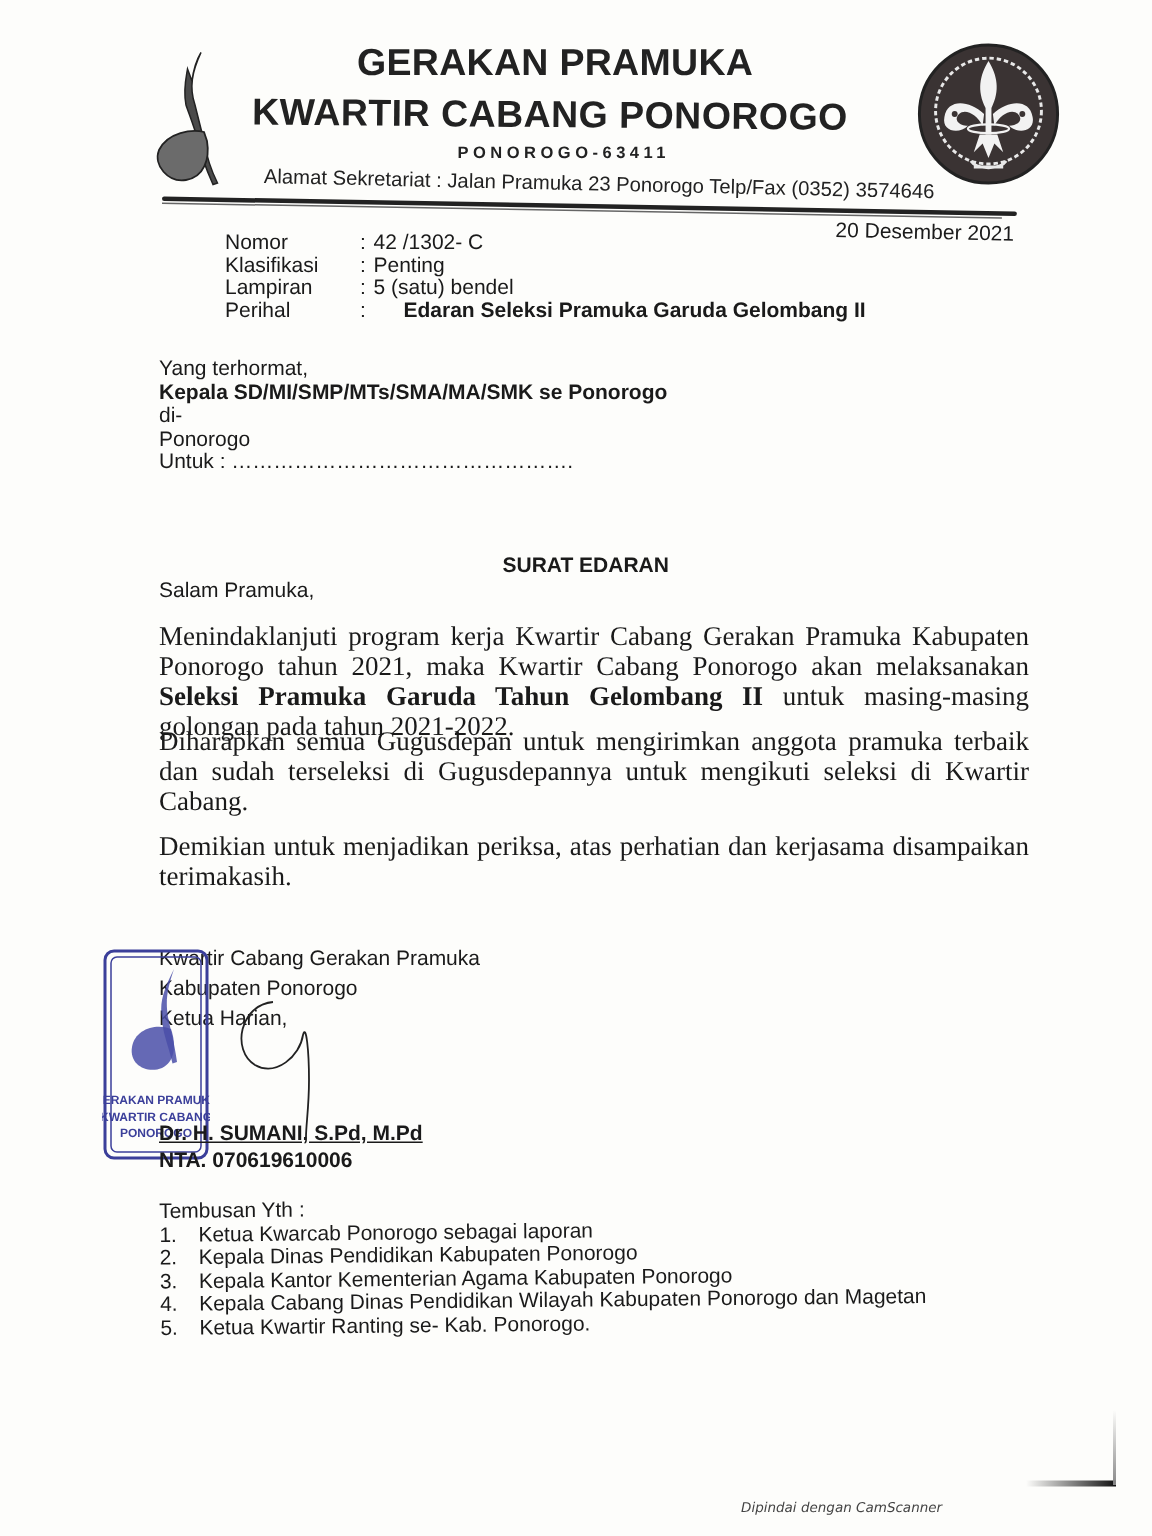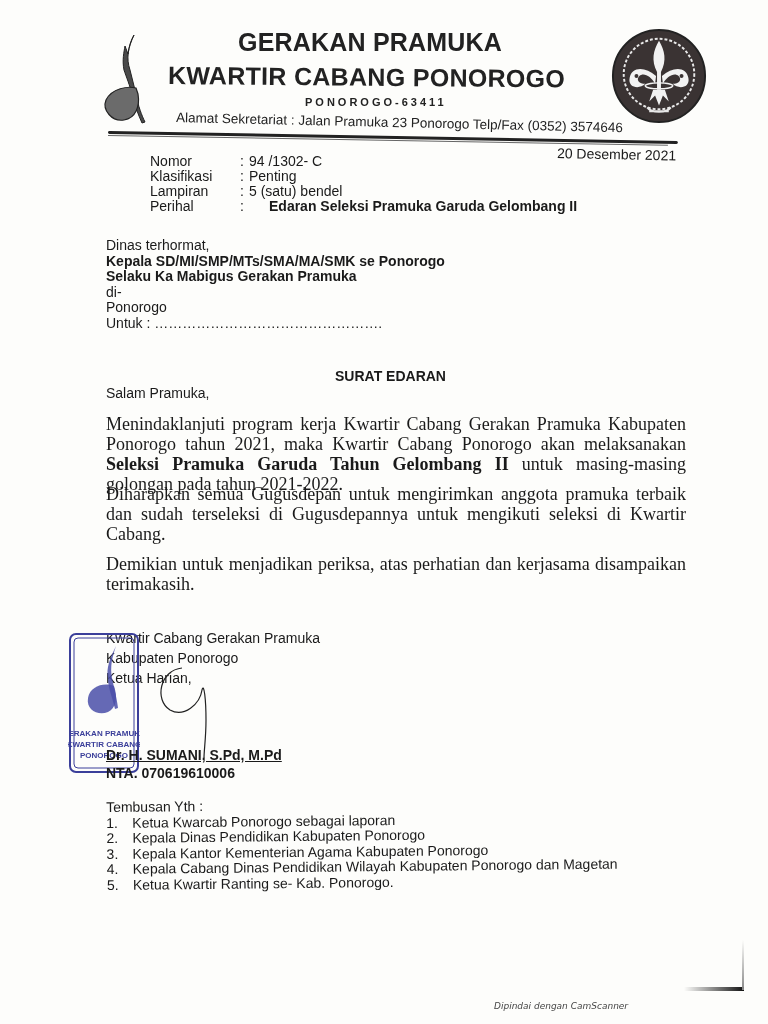--- a/index.html
+++ b/index.html
@@ -102,43 +102,42 @@
   <div class="abs lh-address">Alamat Sekretariat : Jalan Pramuka 23 Ponorogo Telp/Fax (0352) 3574646</div>
   <div class="lh-rule"></div>
   <div class="lh-rule2"></div>
 
   <div class="abs date">20 Desember 2021</div>
 
   <div class="meta">
     <div class="meta-row">
       <span class="meta-label">Nomor</span>
       <span class="meta-sep">:</span>
-      <span class="meta-value">94 /1302- C</span>
+      <span class="meta-value">42 /1302- C</span>
     </div>
     <div class="meta-row">
       <span class="meta-label">Klasifikasi</span>
       <span class="meta-sep">:</span>
       <span class="meta-value">Penting</span>
     </div>
     <div class="meta-row">
       <span class="meta-label">Lampiran</span>
       <span class="meta-sep">:</span>
       <span class="meta-value">5 (satu) bendel</span>
     </div>
     <div class="meta-row">
       <span class="meta-label">Perihal</span>
       <span class="meta-sep">:</span>
       <span class="meta-value bold">Edaran Seleksi Pramuka Garuda Gelombang II</span>
     </div>
   </div>
 
   <div class="addressee">
-    <div>Dinas terhormat,</div>
+    <div>Yang terhormat,</div>
     <div class="bold">Kepala SD/MI/SMP/MTs/SMA/MA/SMK  se Ponorogo</div>
-    <div class="bold">Selaku Ka Mabigus Gerakan Pramuka</div>
     <div>di-</div>
     <div>Ponorogo</div>
     <div>Untuk : ………………………………………….</div>
   </div>
 
   <div class="abs heading">SURAT EDARAN</div>
   <div class="abs salam">Salam Pramuka,</div>
 
   <div class="para p1"><span>Menindaklanjuti program kerja Kwartir Cabang Gerakan Pramuka Kabupaten Ponorogo tahun 2021, maka Kwartir Cabang Ponorogo akan melaksanakan </span><b>Seleksi Pramuka Garuda Tahun Gelombang II</b><span> untuk masing-masing golongan pada tahun 2021-2022.</span></div>
   <div class="para p2">Diharapkan semua Gugusdepan untuk mengirimkan anggota pramuka terbaik dan sudah terseleksi di Gugusdepannya untuk mengikuti seleksi di Kwartir Cabang.</div>

